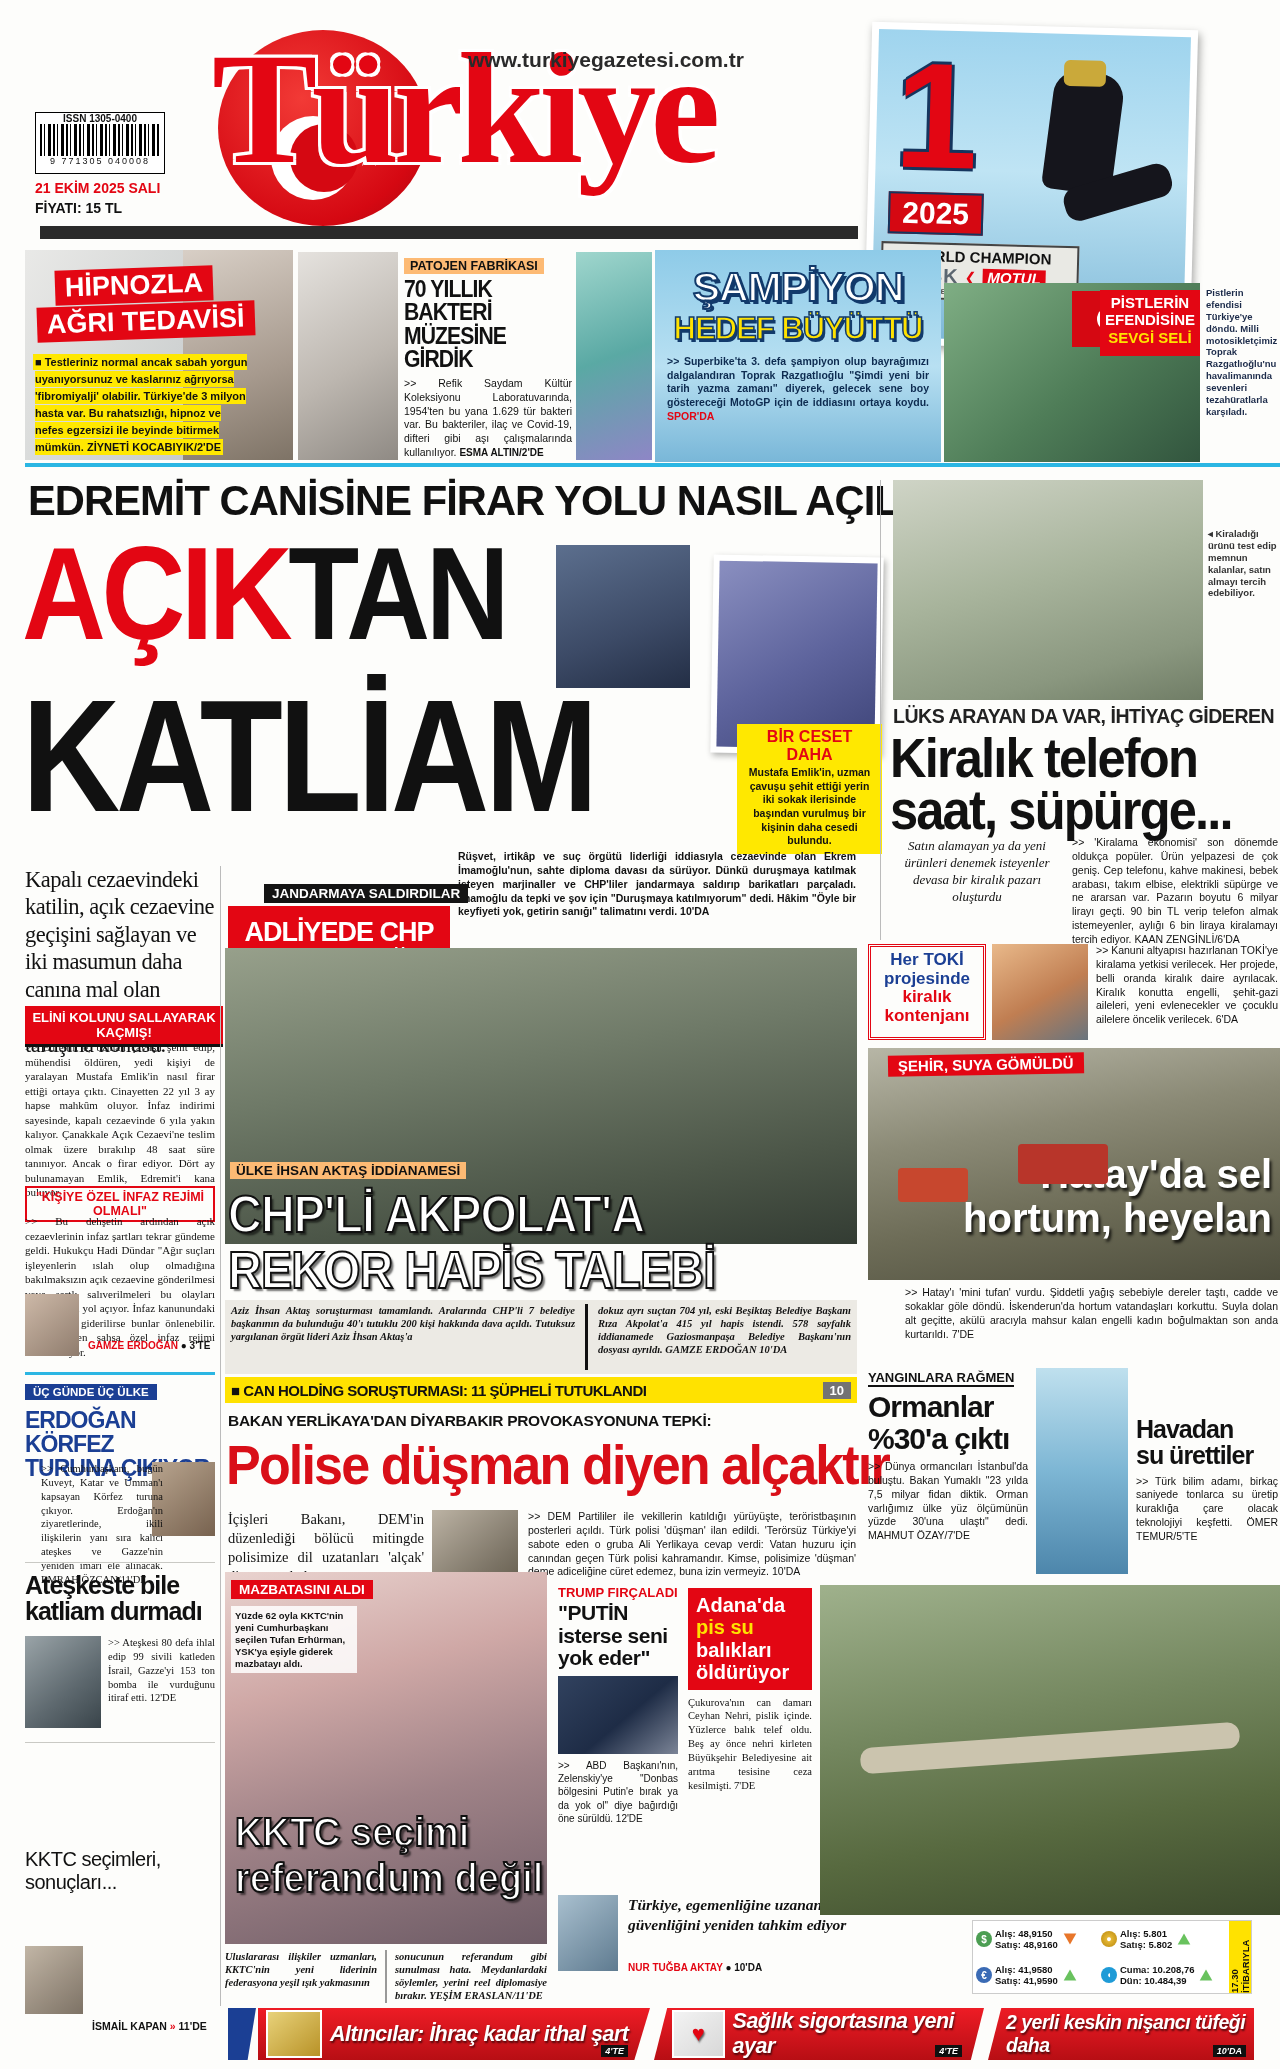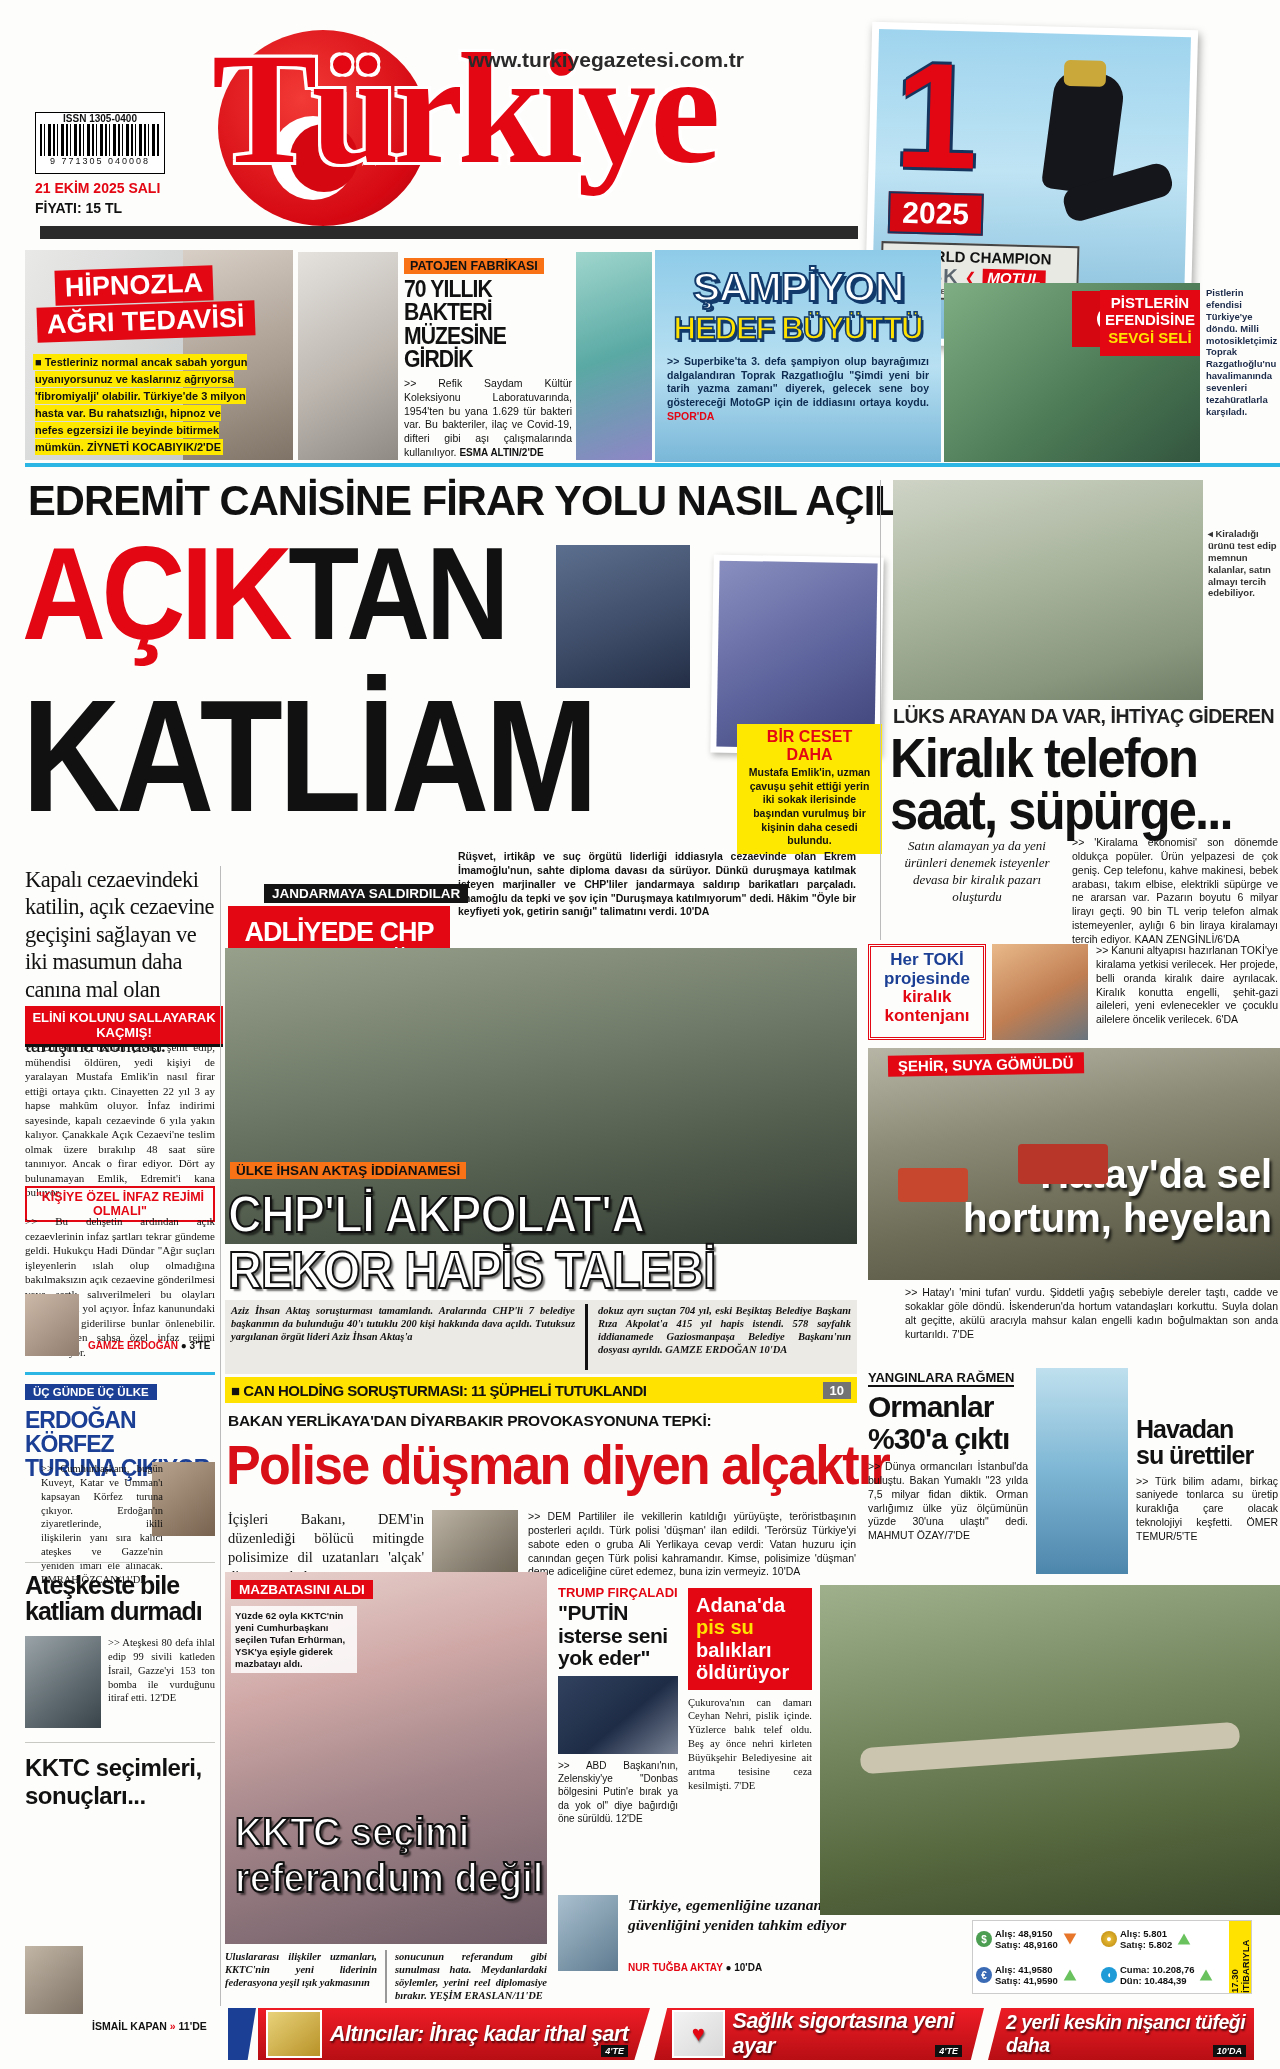--- a/index.html
+++ b/index.html
@@ -4,21 +4,21 @@
 <style>
   html,body{margin:0;padding:0;background:#e8e8e8;}
   #page{position:relative;width:1280px;height:2069px;background:#fdfdfb;overflow:hidden;
         font-family:"Liberation Sans",sans-serif;color:#111;}
   .abs{position:absolute;}
   .serif{font-family:"Liberation Serif",serif;}
   .cond{transform-origin:left top;}
   .red{color:#e30613;}
   .rule-c{background:#2bb6e3;height:4px;}
   .rule-g{background:#c9c9c4;}
-  .kicker-yellow{background:#f97316;color:#111;font-weight:bold;display:inline-block;padding:1px 6px;}
+  .kicker-yellow{background:#fdba74;color:#111;font-weight:bold;display:inline-block;padding:1px 6px;}
   .lbl-black{background:#141414;color:#fff;font-weight:bold;display:inline-block;padding:2px 8px;}
   .box-red{background:#e30613;color:#fff;font-weight:bold;text-align:center;}
   .bodytxt{font-size:11px;line-height:1.32;text-align:justify;}
   .byline{font-weight:bold;font-size:10px;}
   .stroke-w{color:#fff;-webkit-text-stroke:2px #101010;text-shadow:3px 3px 2px rgba(0,0,0,.55);}
   .barcode{background:repeating-linear-gradient(90deg,#000 0 2px,#fff 2px 4px,#000 4px 5px,#fff 5px 8px,#000 8px 11px,#fff 11px 13px);}
   .uparrow{width:0;height:0;border-left:9px solid transparent;border-right:9px solid transparent;border-bottom:16px solid #69c25e;}
   .dnarrow{width:0;height:0;border-left:9px solid transparent;border-right:9px solid transparent;border-top:16px solid #e8762a;}
   .coin{border-radius:50%;display:flex;align-items:center;justify-content:center;color:#fff;font-weight:bold;}
   .banner{background:linear-gradient(180deg,#ee1c25,#b70e14);color:#fff;font-weight:bold;font-style:italic;
@@ -160,21 +160,21 @@
   <div class="abs rule-g" style="left:25px;top:1562px;width:190px;height:1px;"></div>
 
   <div class="abs" style="left:25px;top:1572px;width:200px;font-size:25px;font-weight:bold;line-height:1.05;letter-spacing:-1px;">
     <div>Ateşkeste bile</div>
     <div>katliam durmadı</div>
   </div>
   <div class="abs" style="left:25px;top:1636px;width:76px;height:92px;background:linear-gradient(140deg,#9aa4a8,#5d686e 60%,#39444a);"></div>
   <div class="abs bodytxt serif" style="left:108px;top:1636px;width:107px;font-size:10.5px;">&gt;&gt; Ateşkesi 80 defa ihlal edip 99 sivili katleden İsrail, Gazze'yi 153 ton bomba ile vurduğunu itiraf etti. 12'DE</div>
   <div class="abs rule-g" style="left:25px;top:1742px;width:190px;height:1px;"></div>
 
-  <div class="abs" style="left:25px;top:1754px;width:200px;font-size:24px;font-weight:bold;letter-spacing:-.5px;">KKTC seçimleri, sonuçları...</div>
+  <div class="abs" style="left:25px;top:1848px;width:200px;font-size:20px;font-weight:normal;letter-spacing:-.5px;">KKTC seçimleri, sonuçları...</div>
   <div class="abs" style="left:25px;top:1946px;width:58px;height:68px;background:linear-gradient(140deg,#c2b6a6,#7d7265);"></div>
   <div class="abs" style="left:92px;top:2020px;font-size:10.5px;font-weight:bold;">
     <span>İSMAİL KAPAN</span> <span class="red">»</span> <span>11'DE</span>
   </div>
 
   <div class="abs vrule" style="left:220px;top:866px;height:1140px;"></div>
 
   <div class="abs bodytxt" style="left:458px;top:850px;width:398px;font-size:10.5px;font-weight:bold;">Rüşvet, irtikâp ve suç örgütü liderliği iddiasıyla cezaevinde olan Ekrem İmamoğlu'nun, sahte diploma davası da sürüyor. Dünkü duruşmaya katılmak isteyen marjinaller ve CHP'liler jandarmaya saldırıp barikatları parçaladı. İmamoğlu da tepki ve şov için "Duruşmaya katılmıyorum" dedi. Hâkim "Öyle bir keyfiyeti yok, getirin sanığı" talimatını verdi. 10'DA</div>
   <span class="abs lbl-black" style="left:264px;top:884px;font-size:13.5px;">JANDARMAYA SALDIRDILAR</span>
   <div class="abs box-red" style="left:228px;top:906px;width:222px;height:84px;display:flex;flex-direction:column;justify-content:center;">

